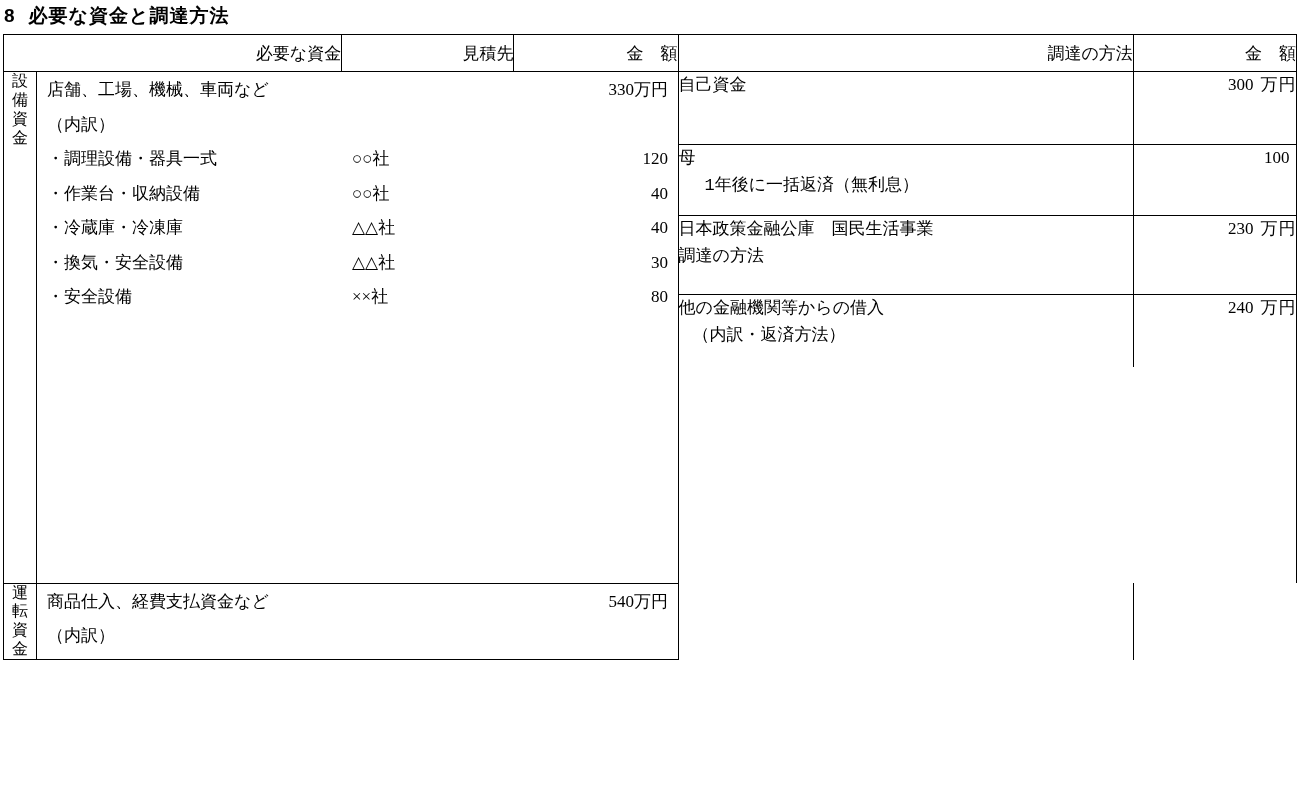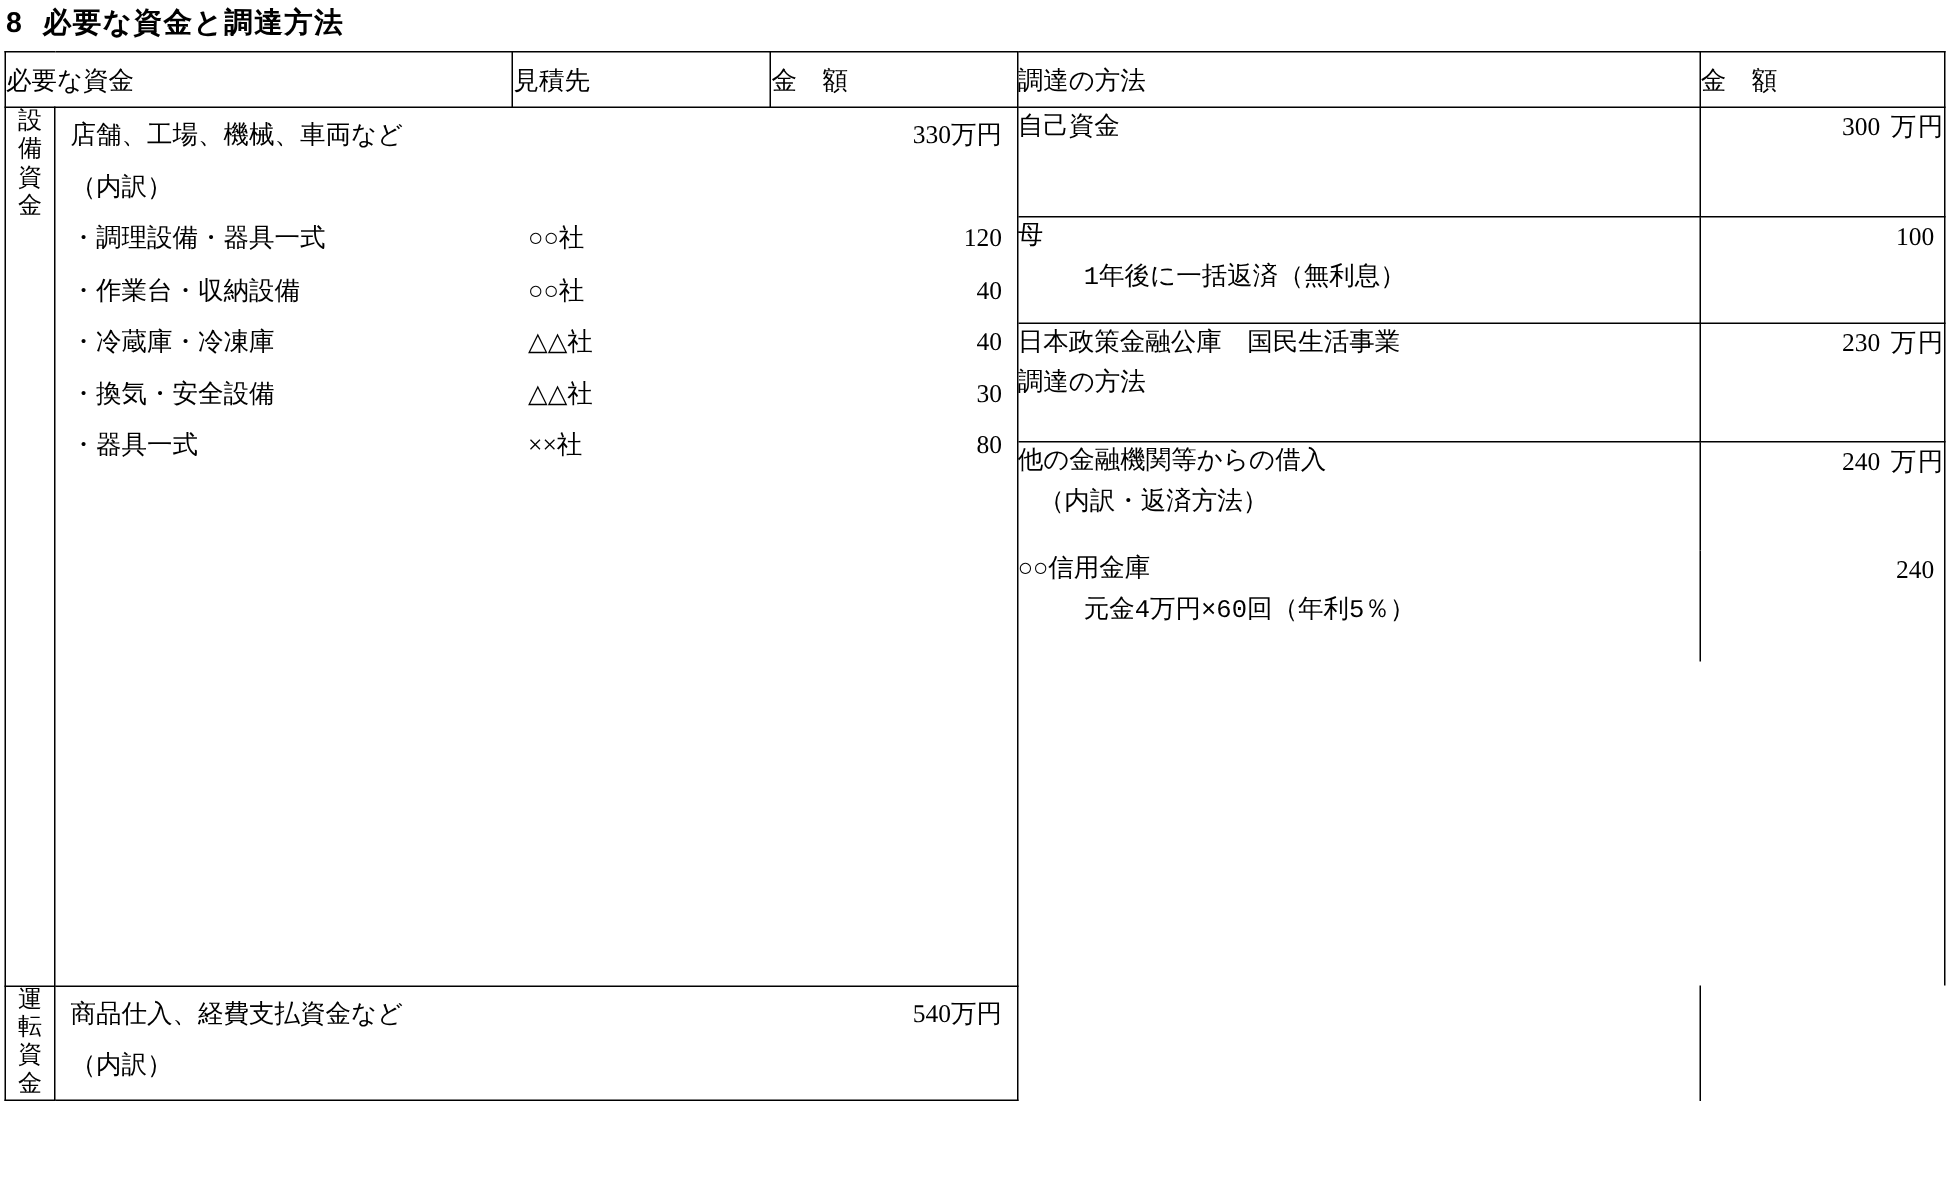--- a/index.html
+++ b/index.html
@@ -53,21 +53,21 @@
   
   col.c-side   { width: 33px; }
   col.c-item   { width: 305px; }
   col.c-est    { width: 172px; }
   col.c-amt    { width: 164px; }
   col.c-method { width: 455px; }
   col.c-amt2   { width: 163px; }
 
   
   tr.head td {
-    text-align: left;
+    text-align: right;
     height: 36px;
     vertical-align: middle;
     font-size: 17px;
   }
 
   
   .side-label {
     text-align: center;
     vertical-align: middle;
     font-size: 16px;
@@ -100,21 +100,21 @@
   table.sub td.r { text-align: right; padding: 4px 10px 3px 4px; white-space: nowrap; }
   .line { line-height: 1.62; }
 
   
   .mcell {
     padding: 7px 8px 6px 10px;
     line-height: 1.6;
     font-family: Liberation Mono, monospace;
   }
   .mcell .ind { padding-left: 14px; }
-  .mcell .ind2 { padding-left: 44px; }
+  .mcell .ind2 { padding-left: 26px; }
   .mid { vertical-align: middle; }
   .vmid { vertical-align: middle; }
 </style>
 </head>
 <body>
 
 <div class="page">
 
   <div class="section-heading">
     <span class="num">8</span>
@@ -183,21 +183,21 @@
             <td class="l line">・冷蔵庫・冷凍庫</td>
             <td class="e line">△△社</td>
             <td class="r line">40</td>
           </tr>
           <tr>
             <td class="l line">・換気・安全設備</td>
             <td class="e line">△△社</td>
             <td class="r line">30</td>
           </tr>
           <tr>
-            <td class="l line">・器具一式</td>
+            <td class="l line">・安全設備</td>
             <td class="e line">××社</td>
             <td class="r line">80</td>
           </tr>
           <tr>
             <td class="l" style="height:200px"></td>
             <td class="e"></td>
             <td class="r"></td>
           </tr>
         </tbody>
             </table>
@@ -244,29 +244,20 @@
           <tr>
             <td class="mcell" style="border-left:none;border-bottom:none;height:72px">
               <div>他の金融機関等からの借入</div>
               <div class="ind">（内訳・返済方法）</div>
             </td>
             <td class="amt" style="border-right:none;border-bottom:none;">
               <span>240</span><span class="unit">万円</span>
             </td>
           </tr>
 
-          <tr>
-            <td class="mcell" style="border-left:none;border-top:none;border-bottom:none;height:74px">
-              <div>○○信用金庫</div>
-              <div class="ind2">元金4万円×60回（年利5％）</div>
-            </td>
-            <td class="amt" style="border-right:none;border-top:none;border-bottom:none;">
-              <span>240</span><span class="unit"></span>
-            </td>
-          </tr>
 
           <tr>
             <td style="border:none;border-left:none;height:216px"></td>
             <td style="border:none;border-right:none;"></td>
           </tr>
         </tbody>
             </table>
       </td>
     </tr>
 

